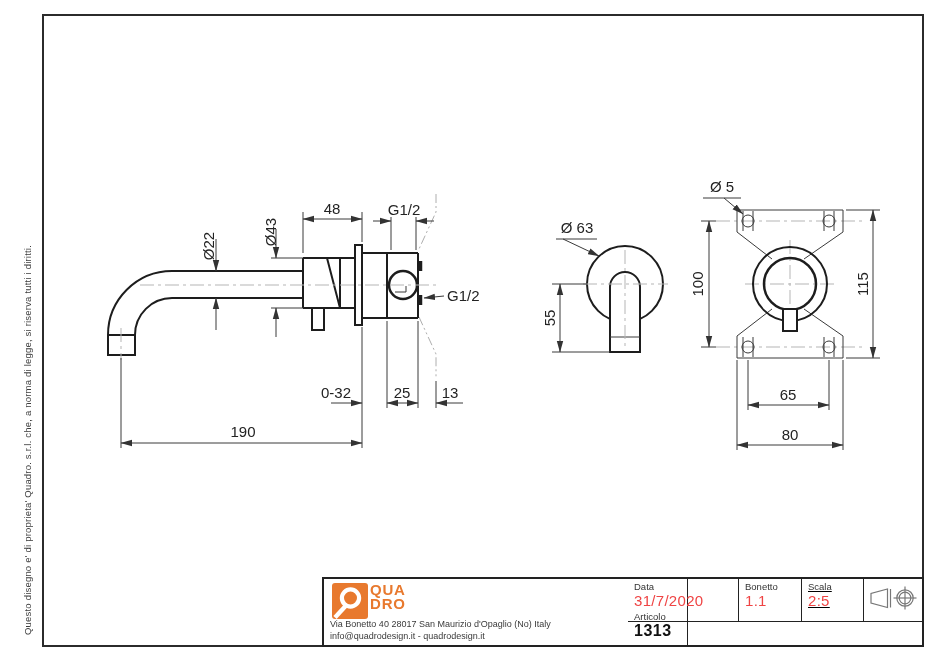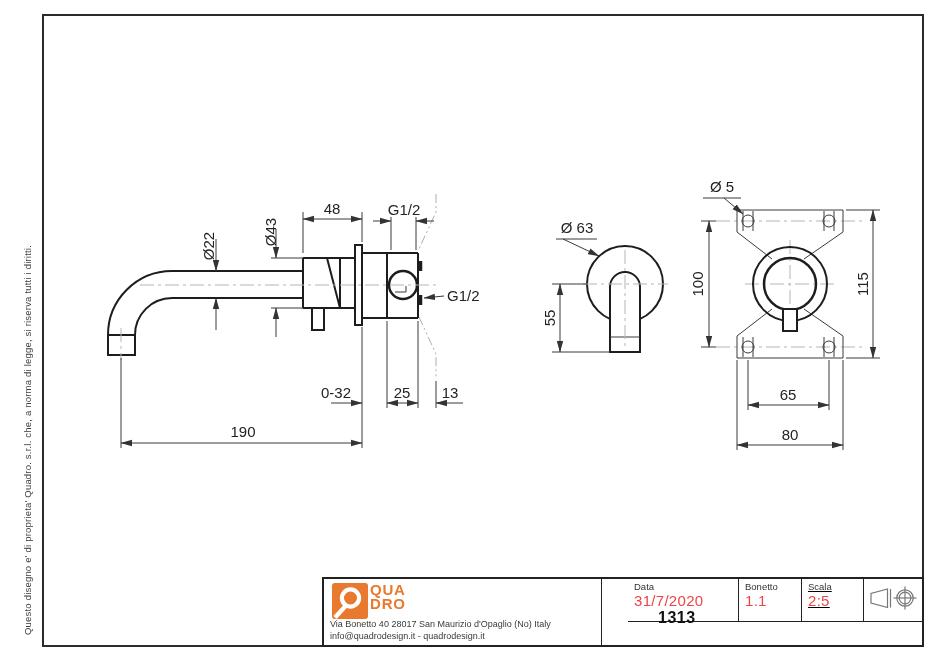--- a/index.html
+++ b/index.html
@@ -15,39 +15,39 @@
   .o3{stroke:#1d1d1d;stroke-width:3.5;fill:none;}
   .t{stroke:#3a3a3a;stroke-width:1;fill:none;}
   .d{stroke:#3a3a3a;stroke-width:1;fill:none;}
   .c{stroke:#b5b5b5;stroke-width:1;fill:none;stroke-dasharray:14 4 3 4;}
   .p{stroke:#aeaeae;stroke-width:1;fill:none;stroke-dasharray:9 3 2 3 2 3;}
   .wf{fill:#ffffff;stroke:#1d1d1d;stroke-width:2;}
   
   .tb{position:absolute;left:322px;top:577px;width:602px;height:70px;
       border:2px solid #222;box-sizing:border-box;background:#fff;}
   .tb *{box-sizing:border-box;}
-  .tb-left{position:absolute;left:0;top:0;width:278px;height:100%;
+  .tb-left{position:absolute;left:0;top:0;width:364px;height:100%;
            border-right:1.5px solid #222;}
   .logo-mark{position:absolute;left:8px;top:4px;}
   .logo-text{position:absolute;left:46px;top:4px;color:#e8792e;font-weight:700;
              font-size:15px;line-height:14px;letter-spacing:0.8px;}
   .tb-address{position:absolute;left:6px;bottom:3px;font-size:9px;line-height:11.5px;
               color:#3a3a3a;white-space:nowrap;}
   .cell{position:absolute;top:0;height:43px;border-right:1.5px solid #222;
         border-bottom:1.5px solid #222;}
   .cell .lbl, .arti .lbl{display:block;font-size:9.5px;color:#333;padding:2px 0 0 6px;}
   .cell .val{display:block;font-size:15px;color:#ef4444;padding:0 0 0 6px;letter-spacing:0.3px;}
   .c-data{left:304px;width:111px;}
   .c-vers{left:415px;width:63px;}
   .c-scala{left:478px;width:62px;text-decoration:underline;}
   .c-sym{left:540px;width:58px;border-right:none;display:flex;
          align-items:center;justify-content:center;}
   .arti{position:absolute;left:304px;top:30px;width:294px;height:38px;}
   .arti .val{display:block;font-size:16px;font-weight:600;color:#111;
-             padding:0 0 0 6px;letter-spacing:0.5px;margin-left:24px;}
+             padding:0 0 0 6px;letter-spacing:0.5px;}
 </style>
 </head>
 <body>
 
 <div class="sheet">
 
   <div class="frame"></div>
 
   <div class="side-note">Questo disegno e' di proprieta' Quadro. s.r.l. che, a norma di legge, si riserva tutti i diritti.</div>
 
@@ -202,17 +202,18 @@
             <line x1="25.5" y1="5" x2="25.5" y2="23.5"></line>
             <circle cx="40" cy="14" r="8.2"></circle>
             <circle cx="40" cy="14" r="5.8"></circle>
             <line x1="28.5" y1="14" x2="51.5" y2="14"></line>
             <line x1="40" y1="2.5" x2="40" y2="25.5"></line>
           </g>
         </svg>
       </span>
     </div>
     <div class="arti">
+      <span class="lbl">Articolo</span>
       <span class="val">1313</span>
     </div>
   </div>
 
 </div>
 
 </body></html>

